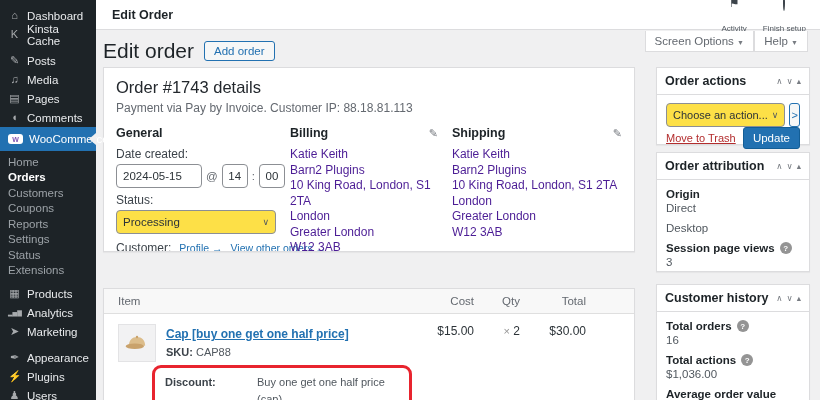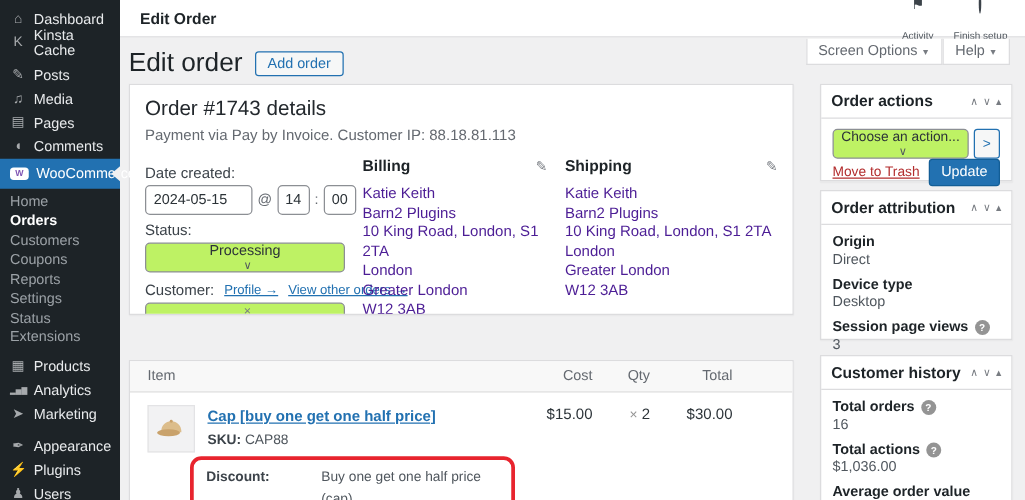--- a/index.html
+++ b/index.html
@@ -51,21 +51,21 @@
   .ocol .col-head { display:flex; align-items:center; justify-content:space-between; margin-bottom:7px; }
   .pencil { color:#787c82; font-size:11px; cursor:pointer; }
   #col-general { width:160px; min-width:160px; }
   #col-billing { flex:1; }
   #col-shipping { flex:1.15; }
   .fld-label { font-size:12px; color:#3c434a; margin:5px 0 3px; }
   .txt-input { border:1px solid #8c8f94; border-radius:4px; height:24px; font-size:11.5px; padding:0 6px; color:#2c3338; font-family:"Liberation Sans",sans-serif; background:#fff; }
   #date-input { width:86px; }
   .time-input { width:26px; padding:0 3px; text-align:center; }
   .date-row { display:flex; align-items:center; gap:4px; font-size:11.5px; color:#646970; }
-  .select { border:1px solid #8c8f94; border-radius:4px; height:24px; display:flex; align-items:center; padding:0 6px; font-size:11.5px; color:#2c3338; background:#bef264; cursor:pointer;flex-direction:column; }
+  .select { border:1px solid #8c8f94; border-radius:4px; height:24px; display:flex; align-items:center; padding:0 6px; font-size:11.5px; color:#2c3338; background:#fde047; cursor:pointer; }
   .select .sel-text { flex:1; white-space:nowrap; overflow:hidden; }
   .sel-chevron { color:#50575e; font-size:9px; margin-left:4px; }
   .sel-x { color:#787c82; font-size:10px; margin-left:4px; }
   #customer-row { display:flex; align-items:center; gap:8px; margin:7px 0 3px; }
   #customer-row .fld-label { margin:0; }
   .mini-link { font-size:10.5px; color:#2271b1; text-decoration:underline; cursor:pointer; white-space:nowrap; }
   #customer-select .sel-text { font-size:10.5px; }
   .addr-line { font-size:12px; color:#4c1d95; line-height:15.5px; }
   .addr-label { font-size:12px; font-weight:bold; color:#1d2327; margin-top:7px; }
 
@@ -210,20 +210,23 @@
     <h1 id="page-title">Edit order</h1>
     <button id="add-order-btn">Add order</button>
   </div>
 
   <section class="panel" id="order-panel">
     <h2 id="order-title">Order #1743 details</h2>
     <p id="order-subtitle">Payment via Pay by Invoice. Customer IP: 88.18.81.113</p>
     <div id="order-cols">
 
       <div class="ocol" id="col-general">
+        <div class="col-head">
+            <h3>General</h3>
+          </div>
         <div class="fld-label">Date created:</div>
         <div class="date-row">
           <input class="txt-input" id="date-input" value="2024-05-15" style="">
           <span>@</span>
           <input class="txt-input time-input" value="14" style="">
           <span>:</span>
           <input class="txt-input time-input" value="00" style="">
         </div>
         <div class="fld-label">Status:</div>
         <div class="select">
@@ -342,21 +345,20 @@
         <span>∨</span>
         <span>▴</span>
       </span>
     </div>
     <div class="sp-body">
       <div class="sp-field">
         <div class="f-label">Origin</div>
         <div class="f-value">Direct</div>
       </div>
       <div class="sp-field">
-        <div class="f-label">Device type</div>
         <div class="f-value">Desktop</div>
       </div>
       <div class="sp-field">
         <div class="f-label">
             <span>Session page views</span>
             <span class="help-tip">?</span>
           </div>
         <div class="f-value">3</div>
       </div>
     </div>

